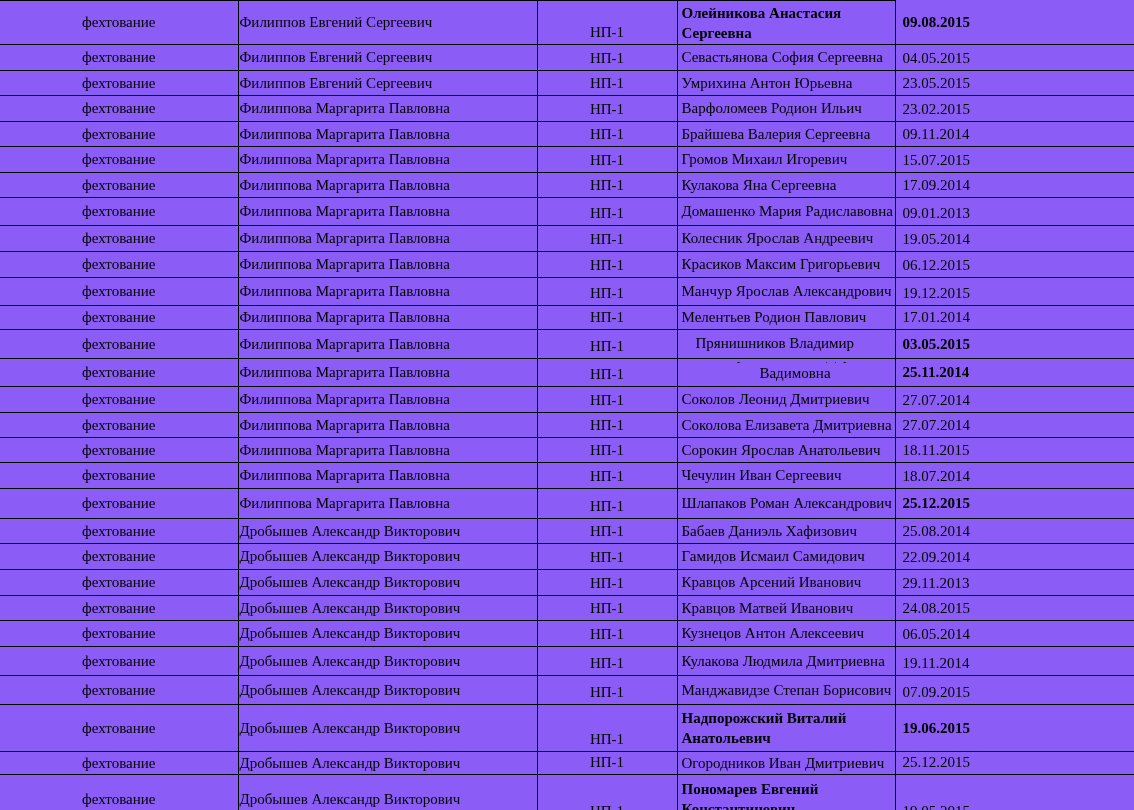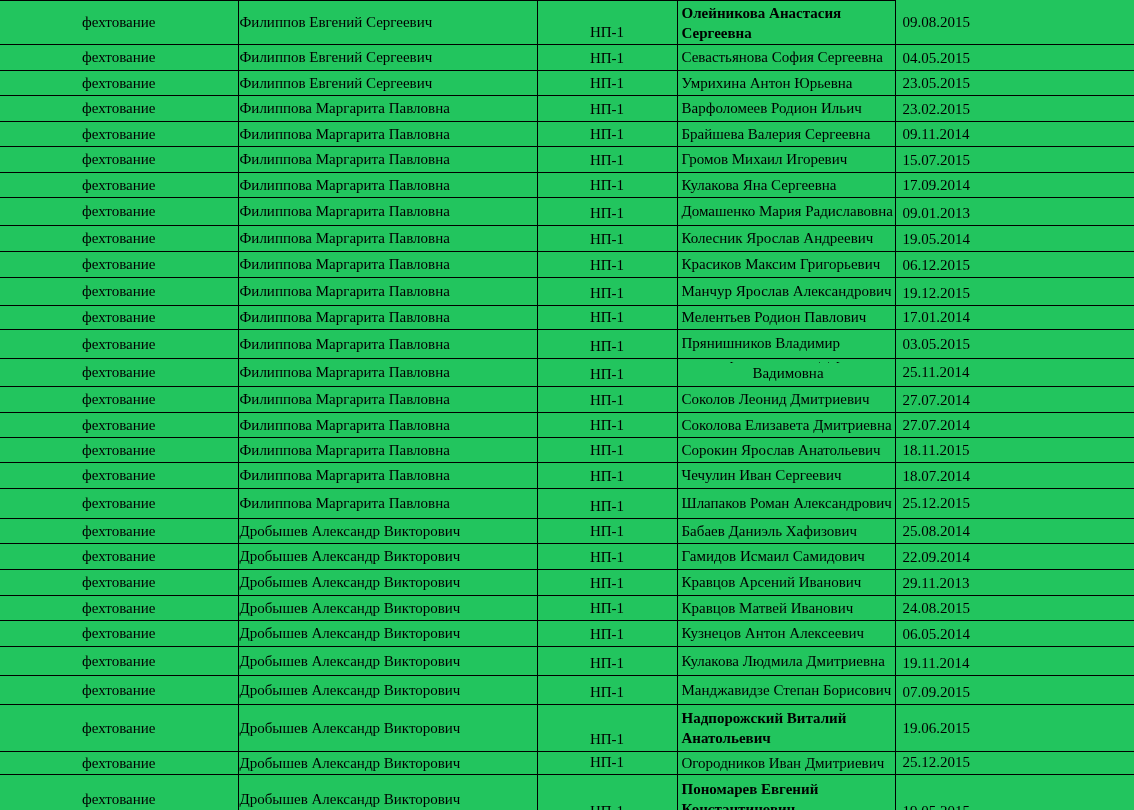--- a/index.html
+++ b/index.html
@@ -1,39 +1,39 @@
 <!DOCTYPE html>
 <html><head>
 <meta charset="utf-8">
 <style>
   html,body{margin:0;padding:0;background:#ffffff;}
   body{width:1134px;height:810px;overflow:hidden;}
   .sheet{
     position:relative;width:1134px;height:810px;overflow:hidden;
     font-family:"Liberation Serif","DejaVu Serif",serif;
-    font-size:15px;color:#000;background:#22c55e;
+    font-size:15px;color:#000;background:#8b5cf6;
   }
   table{border-collapse:collapse;table-layout:fixed;width:1134px;}
   td{
     padding:0;border:1px solid #000;overflow:hidden;
     vertical-align:middle;height:inherit;
   }
   td:first-child{border-left:none;}
   td:last-child{border-right:none;}
   tr:last-child td{border-bottom:none;}
   tr:first-child td.c-date{border-top:none;}  
   .c-sport{text-align:center;}
   .c-trainer{padding-left:1px;white-space:nowrap;}
   .c-group{text-align:center;vertical-align:bottom;padding-bottom:3px;}
   .c-student{padding-left:4px;white-space:nowrap;position:relative;}
   .c-date{padding-left:7px;vertical-align:bottom;padding-bottom:3px;white-space:nowrap;}
-  .c-date.vm{vertical-align:middle;padding-bottom:0;}
+  .c-date.vm{vertical-align:middle;padding-bottom:0;font-weight:bold;}
   .nameline{line-height:20px;white-space:nowrap;font-weight:bold;}
   .clipwrap{position:relative;overflow:hidden;width:100%;}
-  .cliplines{position:absolute;left:0;right:0;line-height:18px;white-space:nowrap;}
+  .cliplines{position:absolute;left:14px;right:0;line-height:18px;white-space:nowrap;}
   .anchor-top{top:1px;}
   .anchor-bottom{bottom:2px;}
 </style>
 </head>
 <body>
 
 <div class="sheet">
   <table>
     <colgroup>
       <col style="width:238px">

